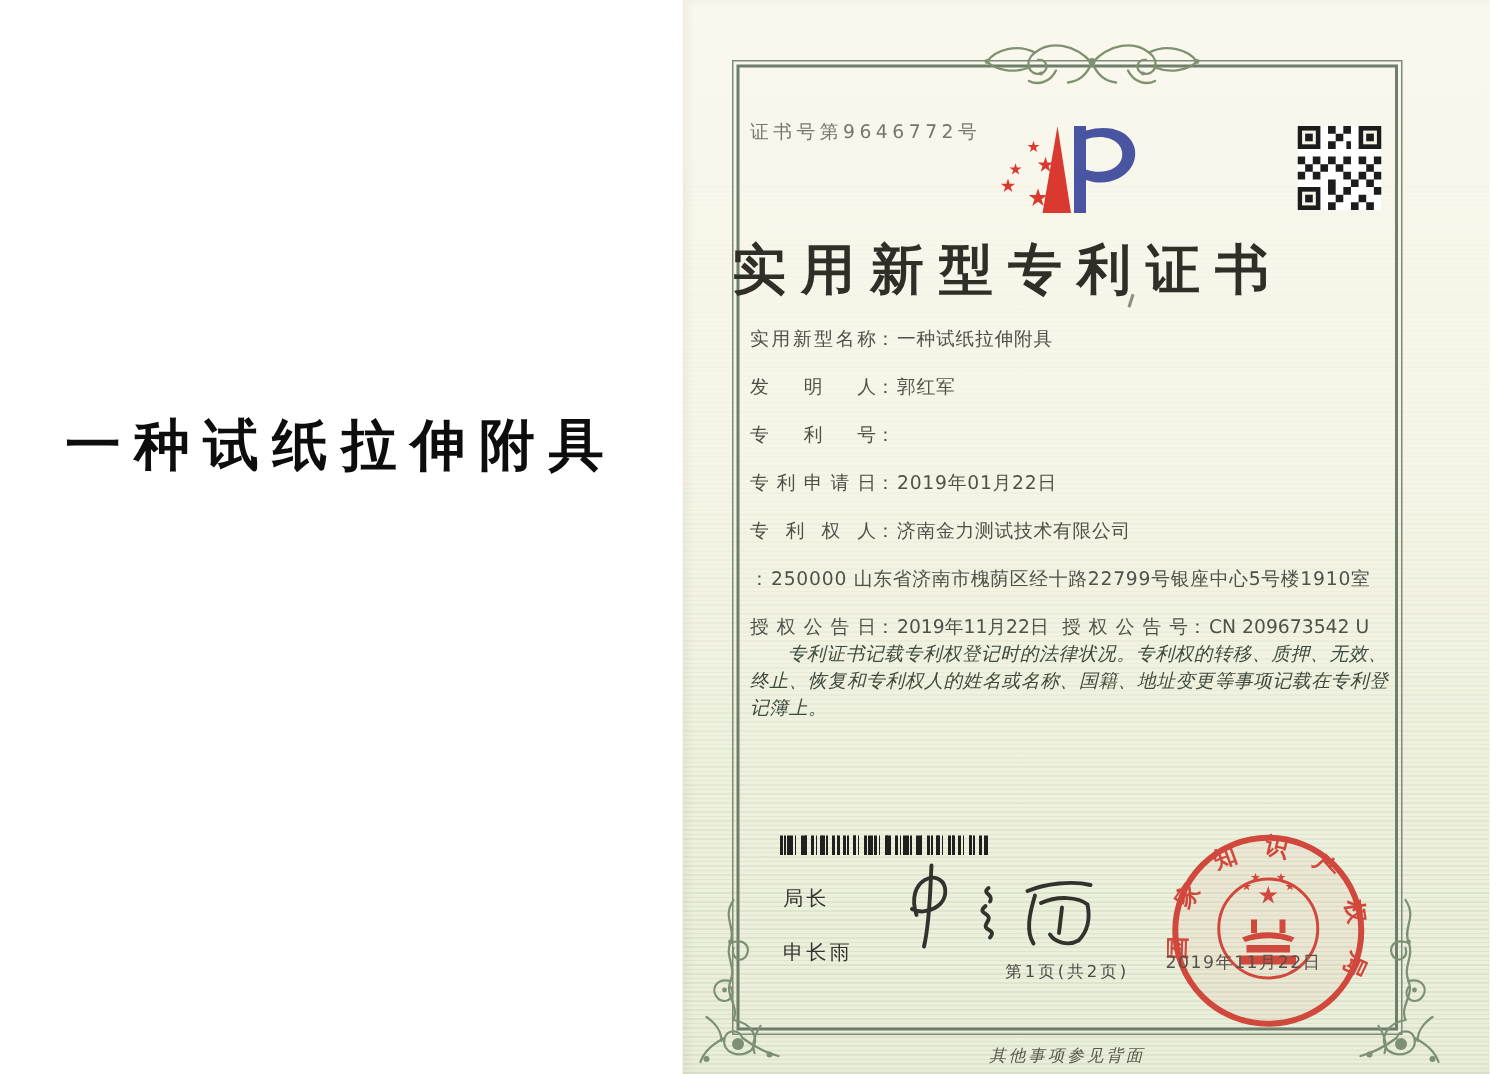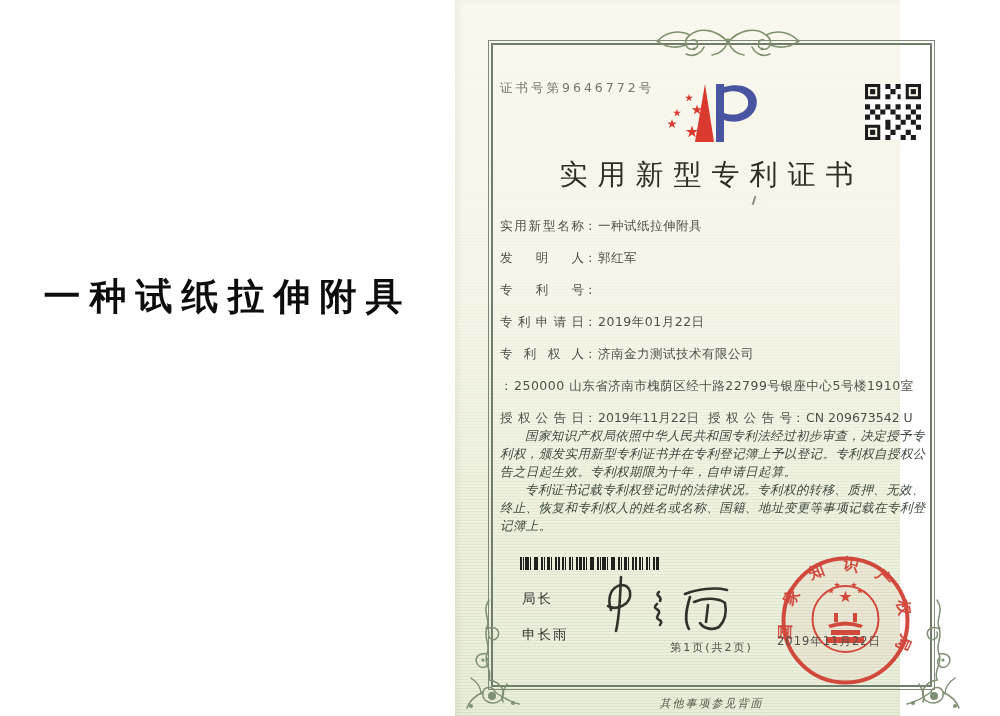--- a/index.html
+++ b/index.html
@@ -11,21 +11,21 @@
 
   
   .left-panel { position:absolute; left:0; top:0; width:455px; height:716px; background:#ffffff; }
   .doc-big-title {
     position:absolute; left:0; top:272px; width:455px; text-align:center;
     font-size:37px; font-weight:bold; color:#0d0d0d; letter-spacing:9px; white-space:nowrap;
   }
 
   
   .certificate {
-    position:absolute; left:455px; top:0; width:445px; height:716px;
+    position:absolute; left:455px; top:0; width:538px; height:716px;
     background:linear-gradient(180deg,#faf8ee 0%,#f7f5e8 40%,#eef1de 72%,#e9eeda 100%);
     box-shadow:inset 3px 0 6px rgba(90,90,70,0.08);
   }
   .texture {
     position:absolute; inset:0; pointer-events:none;
     background:repeating-linear-gradient(0deg, rgba(140,165,120,0.14) 0 1px, rgba(0,0,0,0) 1px 3px);
     -webkit-mask-image:linear-gradient(180deg, rgba(0,0,0,0) 0%, rgba(0,0,0,0.25) 45%, #000 85%);
             mask-image:linear-gradient(180deg, rgba(0,0,0,0) 0%, rgba(0,0,0,0.25) 45%, #000 85%);
   }
   .border-outer {
@@ -33,23 +33,23 @@
     border:1px solid #7d8a78;
   }
   .border-inner { position:absolute; inset:2px; border:2px solid #6f7d6b; }
 
   .cert-no {
     position:absolute; left:45px; top:80px; font-size:12.5px; color:#75766a; letter-spacing:3px; white-space:nowrap;
   }
   .logo { position:absolute; left:190px; top:80px; width:130px; height:68px; }
   .qr   { position:absolute; left:410px; top:84px; width:56px; height:56px; }
   .cert-title {
-    position:absolute; left:33px; top:156px; width:447px; text-align:center;
+    position:absolute; left:33px; top:156px; width:447px; text-align:left;
     font-family:"DejaVu Serif","Liberation Serif",serif;
-    font-size:28px; font-weight:400; color:#2f2f28; letter-spacing:10px; white-space:nowrap;
+    font-size:36px; font-weight:700; color:#2f2f28; letter-spacing:10px; white-space:nowrap;
   }
   .stray-mark { position:absolute; left:298px; top:196px; width:2px; height:9px; background:#8d8d80; transform:rotate(18deg); }
 
   
   .fields { position:absolute; left:45px; top:216px; width:425px; font-size:12.5px; color:#4f5148; }
   .frow { display:flex; line-height:19px; margin-bottom:13px; }
   .flabel { display:inline-block; width:84px; flex:0 0 84px; text-align:justify; text-align-last:justify; }
   .fcolon { flex:0 0 14px; }
   .fvalue { flex:1; letter-spacing:0.5px; }
   .grant-pair { display:inline-flex; }
@@ -194,21 +194,20 @@
       </span>
       <span class="grant-pair">
         <span class="flabel">授权公告号</span>
           <span class="fcolon">：</span>
         <span>CN 209673542 U</span>
       </span>
     </div>
   </div>
 
   <div class="paras">
-    <p>国家知识产权局依照中华人民共和国专利法经过初步审查，决定授予专利权，颁发实用新型专利证书并在专利登记簿上予以登记。专利权自授权公告之日起生效。专利权期限为十年，自申请日起算。</p>
     <p>专利证书记载专利权登记时的法律状况。专利权的转移、质押、无效、终止、恢复和专利权人的姓名或名称、国籍、地址变更等事项记载在专利登记簿上。</p>
   </div>
 
   <div class="barcode"></div>
 
   <div class="sig-title">局长</div>
   <div class="sig-name">申长雨</div>
 
   <svg class="signature" viewBox="0 0 152 66">
     <g fill="none" stroke="#33332e" stroke-width="2.6" stroke-linecap="round" stroke-linejoin="round">

